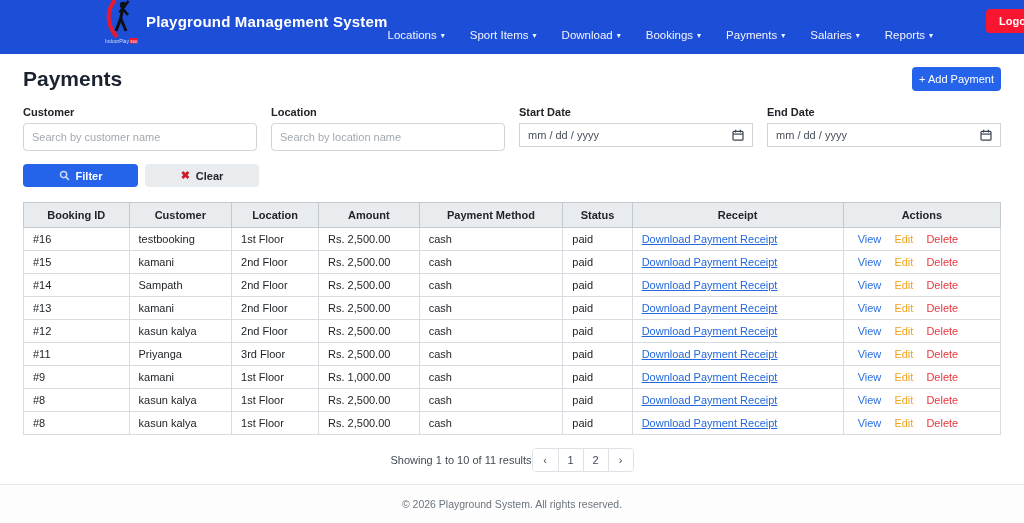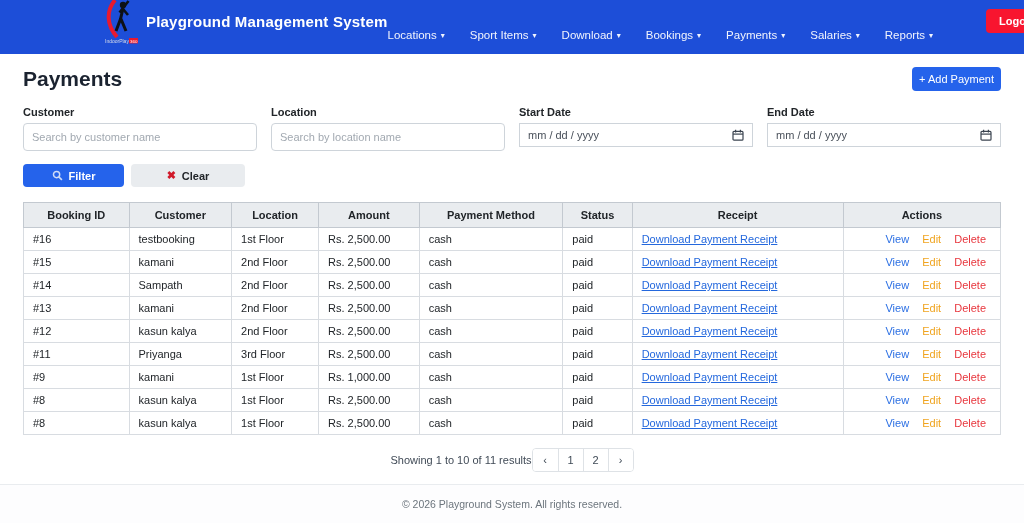--- a/index.html
+++ b/index.html
@@ -43,38 +43,38 @@
   }
   .text-input::placeholder { color:#a2a9b1; }
   .date-input {
     width:100%; height:24px; border:1px solid #ced4da; border-radius:0;
     padding:0 8px; font-size:11px; color:#49505a;
     display:flex; align-items:center; justify-content:space-between; cursor:text; background:#fff;
   }
   
   .filter-actions { display:flex; gap:7px; margin-top:13px; }
   .filter-btn {
-    width:101px; height:23px; background:#2563eb; color:#fff; border:none; border-radius:4px;
+    width:115px; height:23px; background:#2563eb; color:#fff; border:none; border-radius:4px;
     font-size:11px; font-weight:600; display:flex; align-items:center; justify-content:center; gap:6px;
     cursor:pointer; font-family:"Liberation Sans", sans-serif;
   }
   .clear-btn {
     width:114px; height:23px; background:#e9ecef; color:#212529; border:none; border-radius:4px;
     font-size:11px; font-weight:600; display:flex; align-items:center; justify-content:center; gap:6px;
     cursor:pointer; font-family:"Liberation Sans", sans-serif;
   }
   .x-icon { color:#d11a2a; font-weight:700; font-size:11px; line-height:1; }
   
   table.payments { width:100%; border-collapse:collapse; margin-top:15px; font-size:11px; }
   .payments th {
     background:#e9ecef; border:1px solid #c3c9d0; padding:6px 6px;
     font-weight:700; color:#212529; text-align:center; font-size:11px;
   }
   .payments td { border:1px solid #d8dce1; padding:5px 9px; color:#212529; background:#fff; }
-  .payments td.center { text-align:right;margin-left:16px; }
+  .payments td.center { text-align:left;margin-left:16px; }
   a.receipt-link { color:#2468dd; text-decoration:underline; cursor:pointer; }
   .action-link { text-decoration:none; margin:0 5px; cursor:pointer; font-size:11px; }
   .action-view { color:#2b6fe3; }
   .action-edit { color:#f0a41f; }
   .action-delete { color:#e8363d; }
   
   .pagination-row { display:flex; justify-content:center; align-items:center; margin-top:13px; }
   .results-summary { font-size:11px; color:#414b57; }
   .pager { display:flex; border:1px solid #dee2e6; border-radius:4px; overflow:hidden; background:#fff; }
   .pager button {

